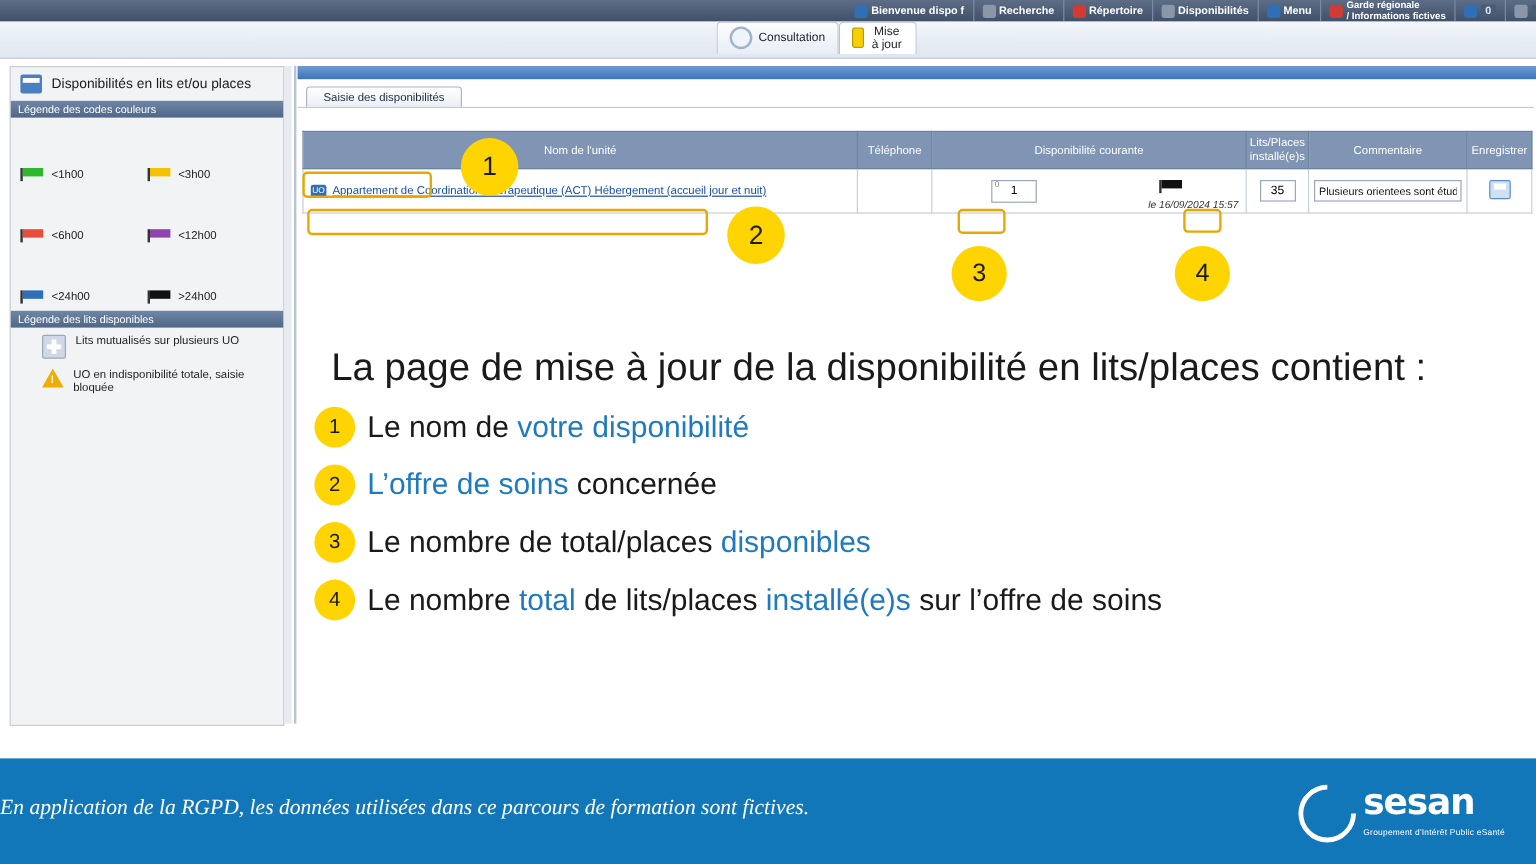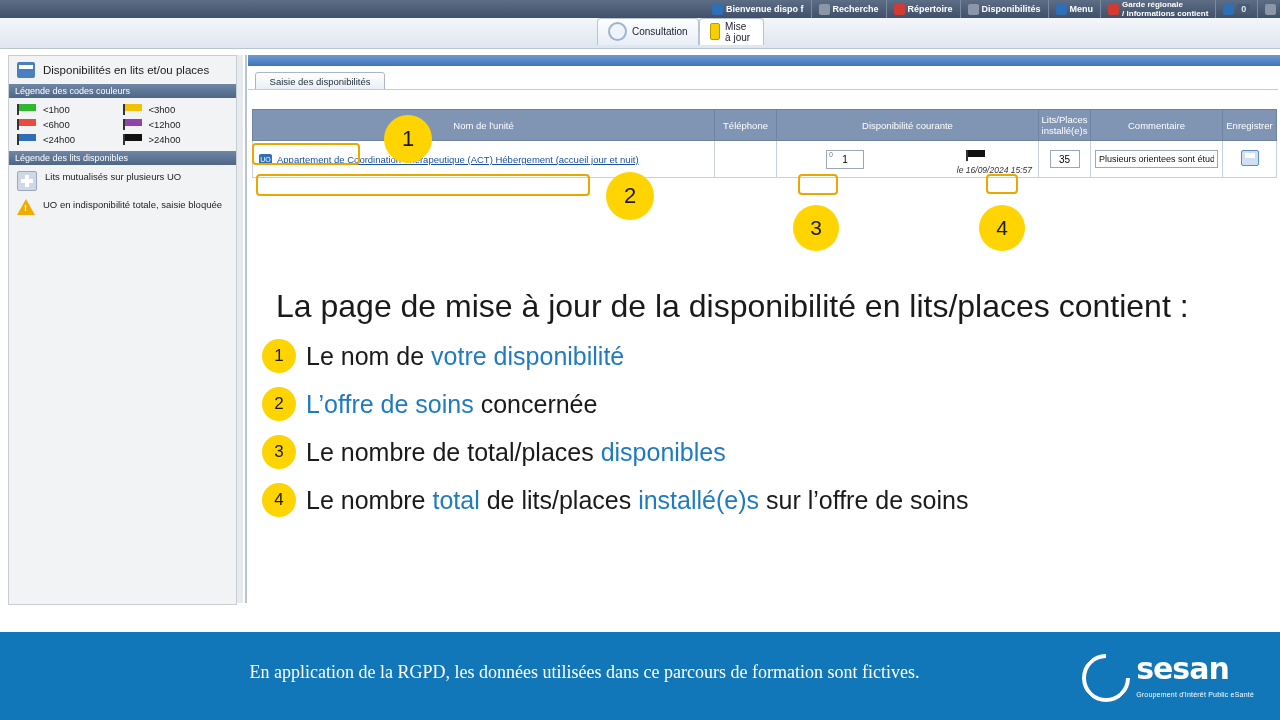--- a/index.html
+++ b/index.html
@@ -29,43 +29,43 @@
     background:linear-gradient(135deg,#0d58a8 0%,#1b6fc4 55%,#2f86d8 100%);
     color:#fff;padding:3px 6px;box-sizing:border-box;}
   .logo-main{font-size:22px;font-weight:bold;letter-spacing:.5px;line-height:22px;
     font-family:"DejaVu Sans",sans-serif;}
   .logo-sub{font-size:6.5px;line-height:8px;letter-spacing:.2px;}
 
   .tabs-top{position:absolute;left:597px;top:14px;width:160px;height:34px;
     display:flex;align-items:center;}
   .tab-top{height:26px;display:flex;align-items:center;gap:5px;padding:0 10px;
     font-size:10px;color:#223;border:1px solid #b9c4d2;border-bottom:none;
-    border-radius:4px 4px 0 0;background:linear-gradient(#fdfdfe,#e8eef5);}
+    border-radius:4px 4px 0 0;background:linear-gradient(#fdfdfe,#e8eef5);text-align:center;}
   .tab-top.active{background:#fff;}
   .circle-ico{width:15px;height:15px;border-radius:50%;border:2px solid #9fb3cc;
     background:#eef4fb;display:inline-block;}
   .pencil-ico{width:15px;height:15px;background:#f7d000;border:1px solid #b99b00;
     display:inline-block;transform:rotate(-0deg);border-radius:2px;}
 
   
   .left{position:absolute;left:8px;top:55px;width:227px;height:548px;
     background:#f2f3f5;border:1px solid #c8cdd4;}
   .left-title{display:flex;align-items:center;gap:8px;height:28px;padding:0 8px;
     font-size:11.5px;color:#1a1a1a;}
   .bed-ico{width:18px;height:16px;background:#4a7fc1;border-radius:2px;position:relative;}
   .bed-ico:after{content:"";position:absolute;left:2px;top:3px;width:14px;height:4px;background:#fff;}
   .legend-bar{height:14px;background:linear-gradient(#6f86a6,#4f6786);color:#fff;
     font-size:9px;display:flex;align-items:center;padding:0 6px;}
   .legend-grid{display:grid;grid-template-columns:1fr 1fr;gap:4px 0;padding:6px 8px;}
-  .leg{display:flex;align-items:center;gap:6px;font-size:9.5px;color:#222;}
+  .leg{display:flex;align-items:center;gap:6px;font-size:9.5px;color:#222;margin-top:36px;}
   .flag{width:20px;height:11px;position:relative;display:inline-block;}
   .flag .pole{position:absolute;left:0;top:0;width:2px;height:11px;background:#333;}
   .flag .cloth{position:absolute;left:2px;top:0px;width:17px;height:7px;}
   .legend-rows{padding:6px 8px;display:flex;flex-direction:column;gap:8px;}
-  .legend-row{display:flex;align-items:flex-start;gap:8px;font-size:9.5px;color:#222;}
+  .legend-row{display:flex;align-items:flex-start;gap:8px;font-size:9.5px;color:#222;margin-left:18px;}
   .hosp-ico{width:18px;height:18px;background:#cfd8e4;border:1px solid #9aa8bb;border-radius:2px;position:relative;}
   .hosp-ico:after{content:"";position:absolute;left:7px;top:3px;width:4px;height:12px;background:#fff;}
   .hosp-ico:before{content:"";position:absolute;left:3px;top:7px;width:12px;height:4px;background:#fff;}
   .warn-ico{width:0;height:0;border-left:9px solid transparent;border-right:9px solid transparent;
     border-bottom:16px solid #f0ad00;position:relative;}
   .warn-ico:after{content:"!";position:absolute;left:-2px;top:4px;font-size:9px;color:#fff;font-weight:bold;}
 
   
   .main{position:absolute;left:245px;top:55px;width:1035px;height:548px;background:#fff;
     border-left:2px solid #b9c4d2;}
@@ -121,22 +121,22 @@
   .explain{position:absolute;left:262px;top:288px;width:1010px;}
   .ex-head{font-size:32px;color:#1a1a1a;margin:0 0 8px 14px;}
   .ex-line{display:flex;align-items:center;gap:10px;margin:14px 0 0 0;}
   .bullet{width:34px;height:34px;border-radius:50%;background:#ffd400;flex:none;
     display:flex;align-items:center;justify-content:center;font-size:17px;color:#1a1a1a;}
   .ex-text{font-size:25px;color:#1a1a1a;line-height:30px;}
   .blue{color:#1f7ac0;}
 
   
   .footer{position:absolute;left:0;top:632px;width:1280px;height:88px;background:#1277b8;}
-  .footer-txt{position:absolute;left:0;top:30px;width:1169px;text-align:center;
-    color:#fff;font-size:18px;font-family:"Liberation Serif",serif;}
+  .footer-txt{position:absolute;left:0;top:30px;width:1169px;
+    color:#fff;font-size:18px;font-style:italic;font-family:"Liberation Serif",serif;}
   .sesan{position:absolute;right:26px;top:22px;color:#fff;display:flex;align-items:center;gap:6px;justify-content:flex-end;}
   .sesan-mark{width:40px;height:40px;border-radius:50%;border:4px solid #fff;
     border-right-color:transparent;transform:rotate(-45deg);}
   .sesan-name{font-size:30px;font-weight:bold;letter-spacing:-1px;line-height:28px;
     font-family:"DejaVu Sans",sans-serif;}
   .sesan-sub{font-size:7px;letter-spacing:.2px;}
   .scroll-col{position:absolute;left:237px;top:55px;width:6px;height:548px;background:#e7eaee;}
 </style>
 </head>
 <body>
@@ -162,21 +162,21 @@
         <span>Disponibilités</span>
       </div>
       <div class="tb-item">
         <span class="tb-ico tb-blue"></span>
         <span>Menu</span>
       </div>
       <div class="tb-item">
         <span class="tb-ico tb-red"></span>
         <span class="tb-two-line">
           <span>Garde régionale</span>
-          <span>/ Informations contient</span>
+          <span>/ Informations fictives</span>
         </span>
       </div>
       <div class="tb-item">
         <span class="tb-ico tb-blue"></span>
         <span class="tb-count">0</span>
       </div>
       <div class="tb-item">
         <span class="tb-ico tb-grey"></span>
         <span class="tb-count">0</span>
       </div>

